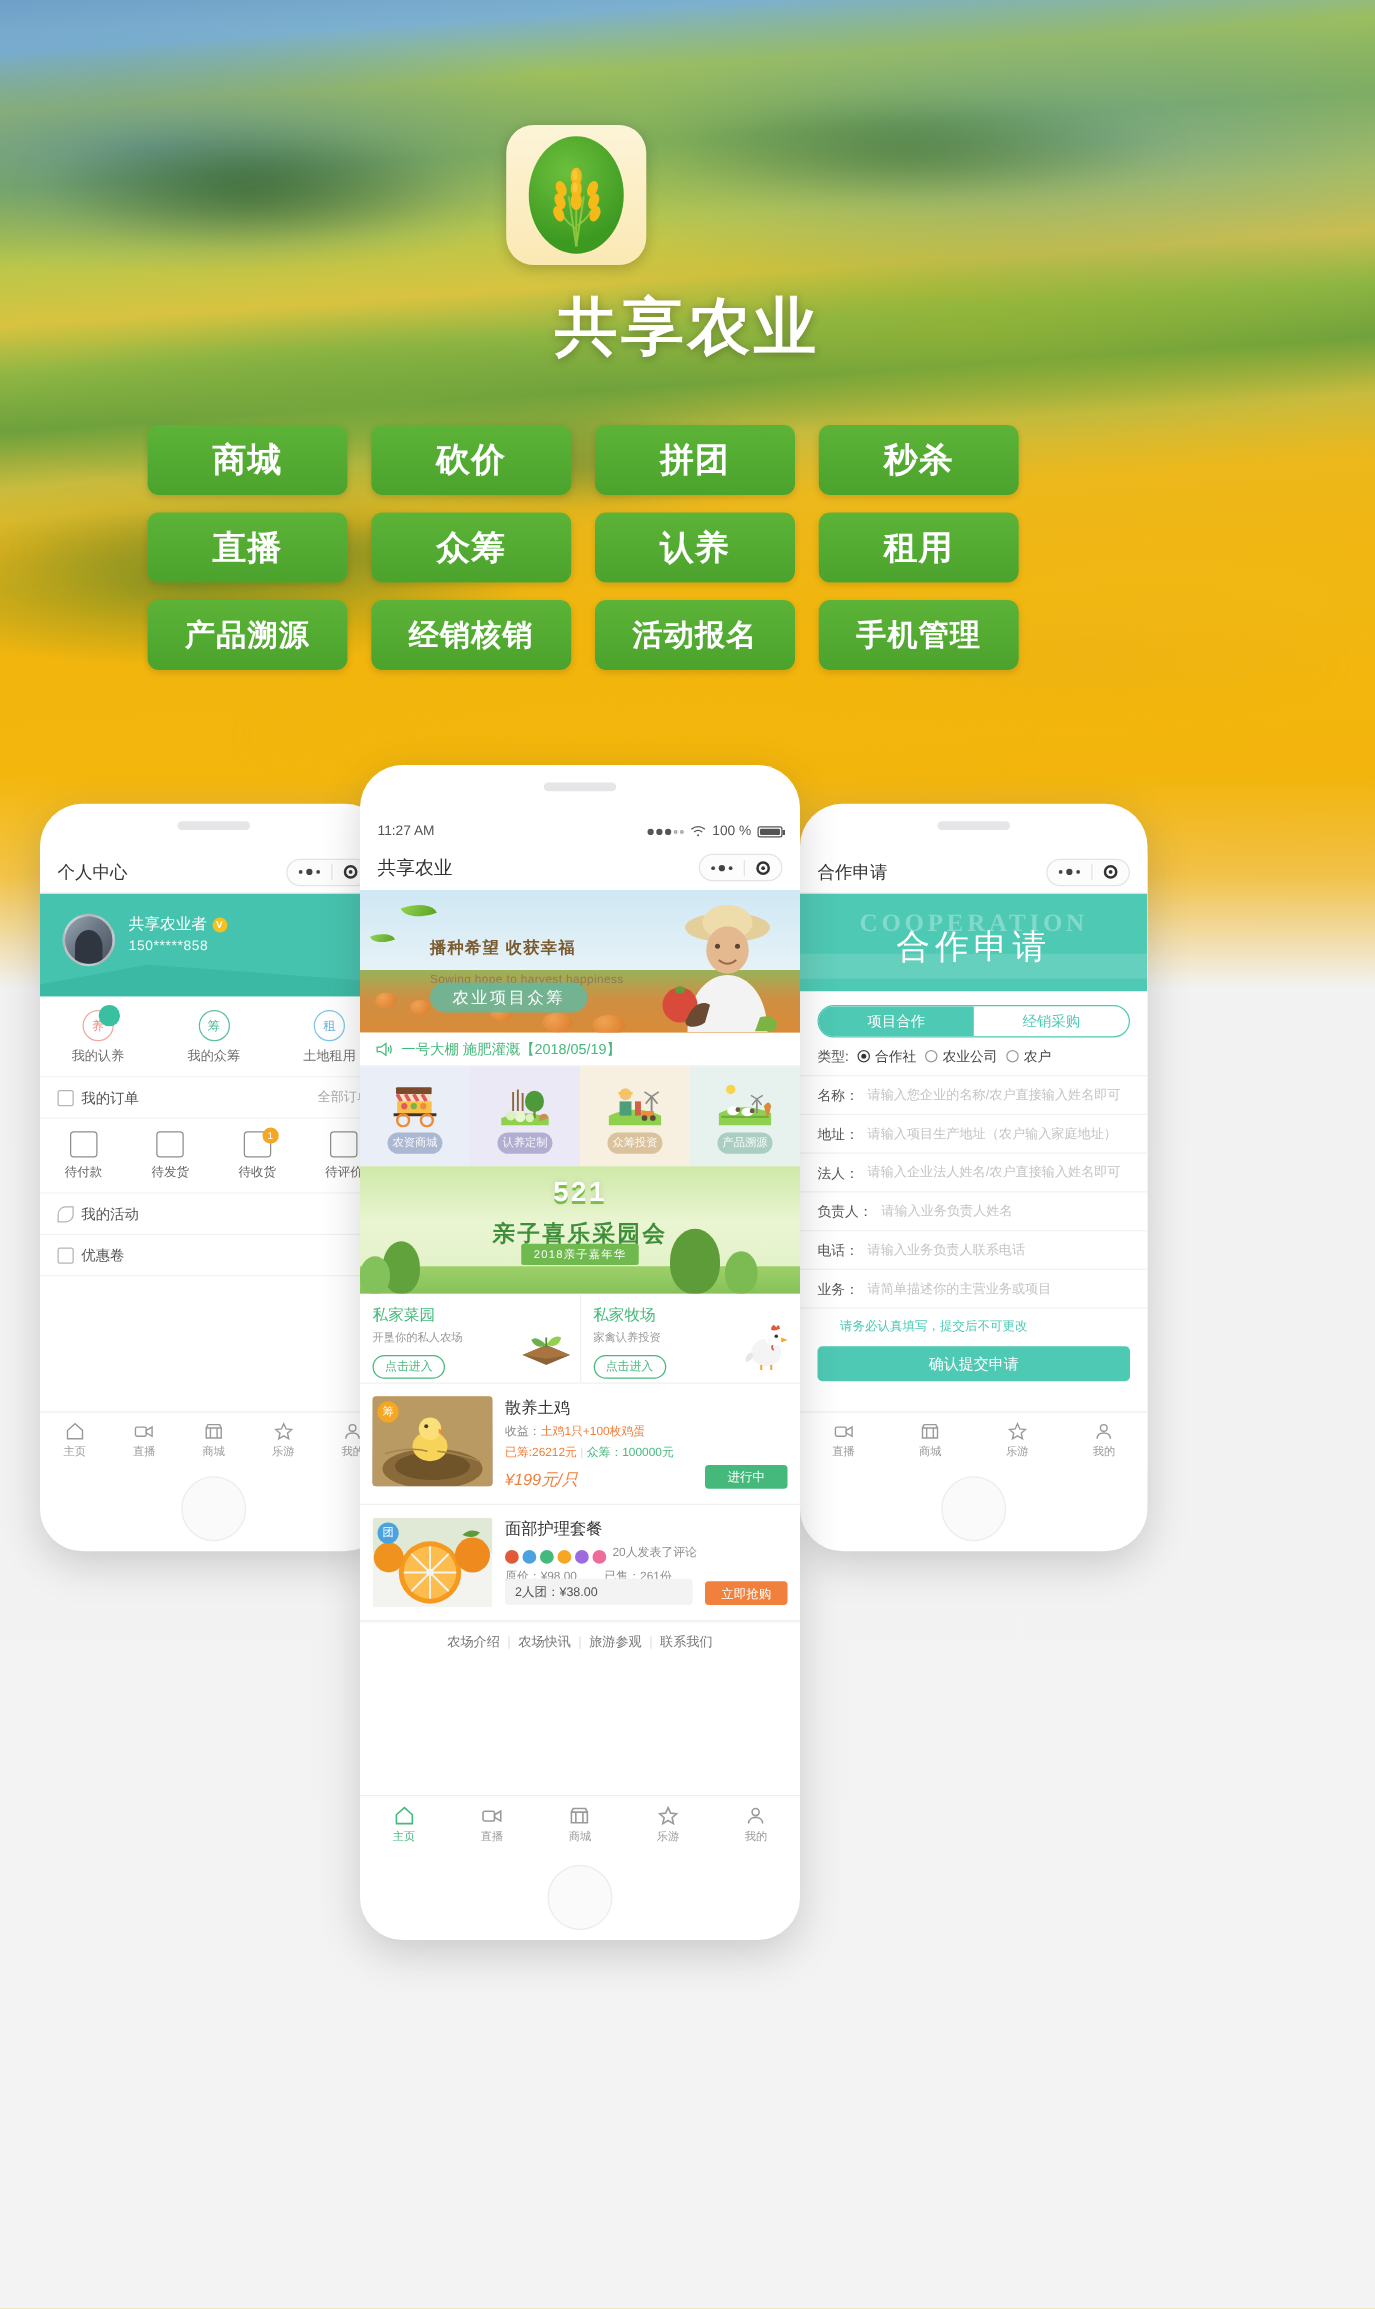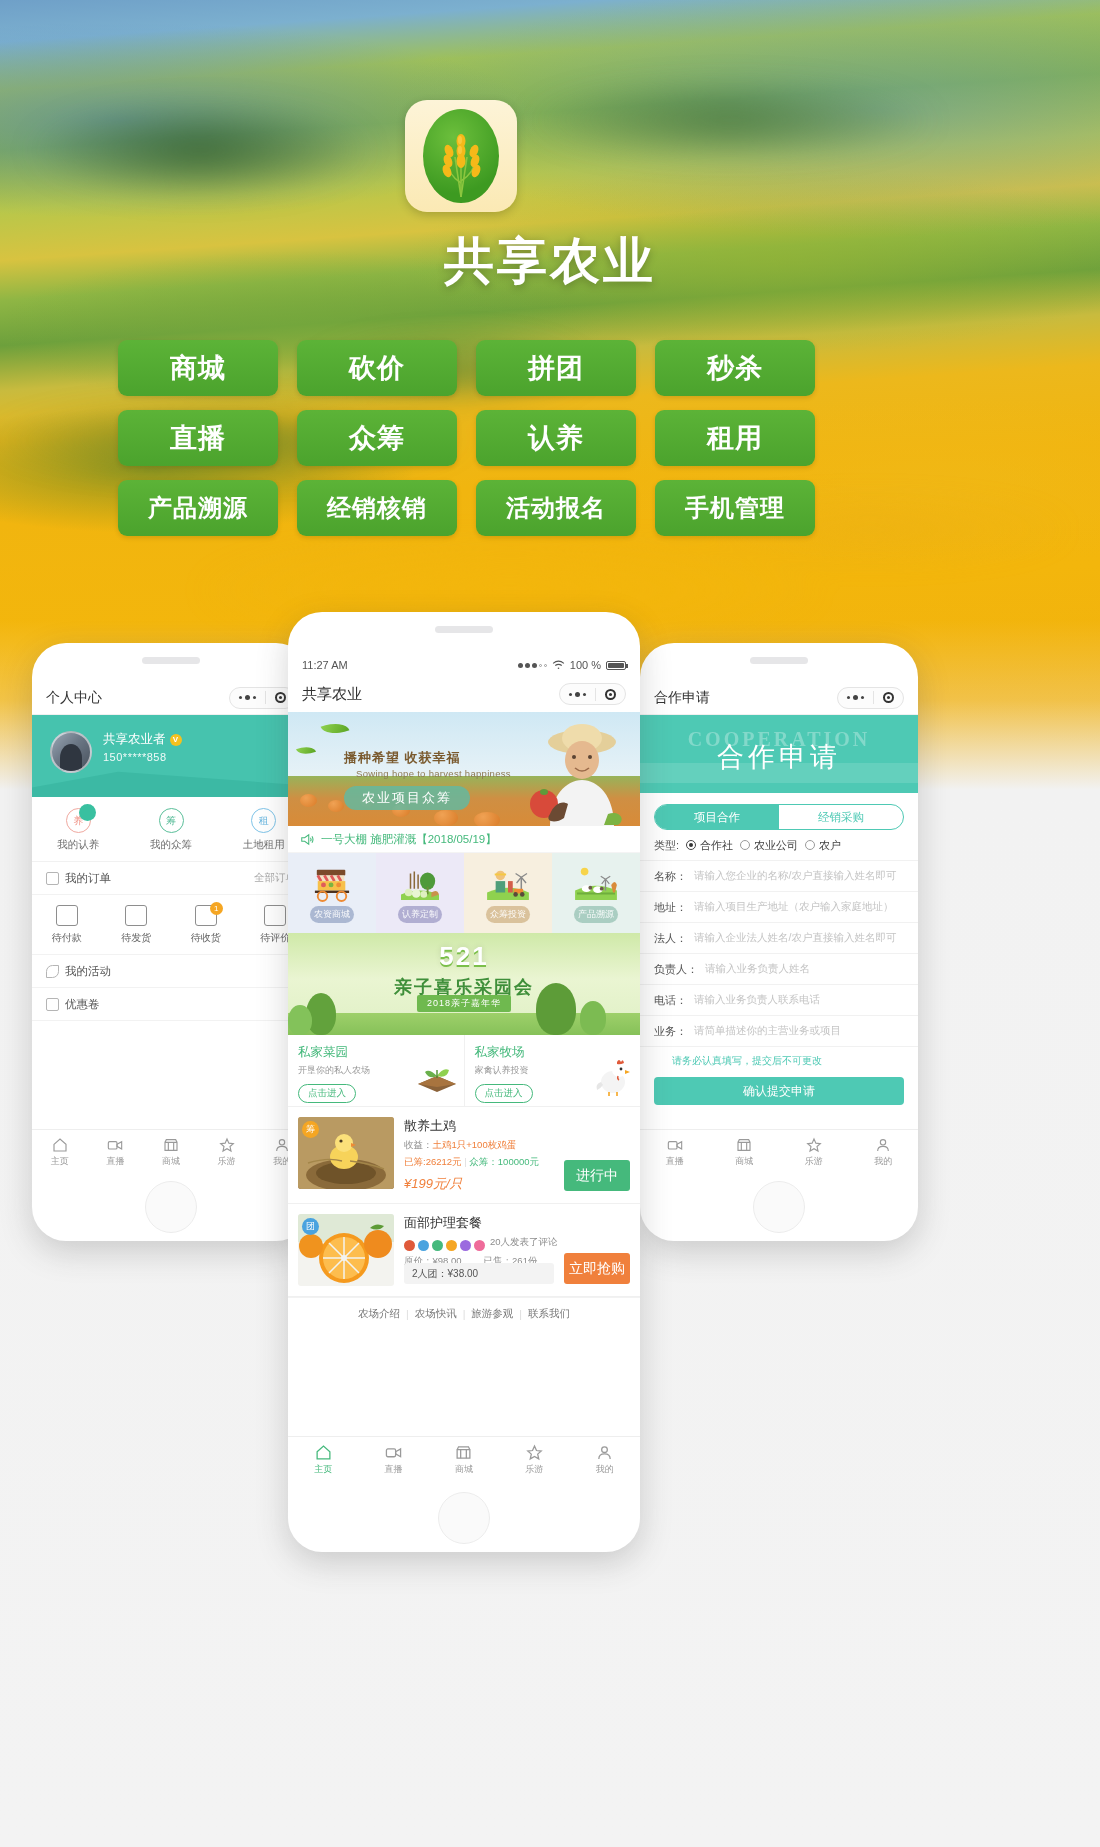--- a/index.html
+++ b/index.html
@@ -248,21 +248,21 @@
     background: linear-gradient(170deg, #cfe9f5 0%, #dff0f7 38%, #e8efd9 55%, #e3a45e 75%, #d8893f 100%);
   }
   .banner .sky { position:absolute; left:0; right:0; top:0; height:62%;
       background: linear-gradient(#cfe8f4, #e9f3f7); }
   .banner .field { position:absolute; left:0; right:0; bottom:0; height:44%;
       background: linear-gradient(#97b35a, #cf8f43 45%, #d88b38); }
   .banner .pump { position:absolute; border-radius:50%; background: radial-gradient(circle at 35% 30%, #f0a254, #d97b27);}
   .banner .leaf { position:absolute; width:26px;height:13px;border-radius: 0 100% 0 100%;
       background: linear-gradient(135deg,#8fd14f,#5ba524); transform: rotate(-20deg); }
   .banner .txt1 { position:absolute; left:56px; top:37px; font-size:13px; color:#7a5a2e; font-weight:bold; letter-spacing:1px;}
-  .banner .txt2 { position:absolute; left:56px; top:56px; font-size:9.5px; color:#8e7a55; letter-spacing:.3px;margin-left:12px;}
+  .banner .txt2 { position:absolute; left:56px; top:66px; font-size:9.5px; color:#8e7a55; letter-spacing:.3px;}
   .banner .cta {
     position:absolute; left:56px; top:74px; width:126px; height:24px; border-radius:12px;
     background: rgba(96,186,162,.82); color:#fff; font-size:13px; letter-spacing:2px;
     display:flex; align-items:center; justify-content:center;
   }
   .banner .farmer {
     position:absolute; right:4px; top:6px; width:116px; height:108px;
   }
   .ticker {
     height: 27px; display:flex; align-items:center; gap:7px; padding: 0 12px;
@@ -271,21 +271,21 @@
   .cat4 { display: flex; height: 80px; }
   .cat4 .c { flex:1; display:flex; flex-direction:column; align-items:center; justify-content:center; gap:4px; position:relative;}
   .cat4 .c .pill { padding: 2px 4px; border-radius: 9px; font-size:9px; color:rgba(255,255,255,.92); }
   .cat4 .c .art { width:46px; height:38px; }
 
   .promo521 {
     height: 102px; position: relative; overflow: hidden;
     background: linear-gradient(#cfe9a8, #eaf5d2 45%, #dff0c4);
   }
   .promo521 .big { position:absolute; left:0; right:0; top:8px; text-align:center;
-     font-size:26px; font-weight:bold; color:#fff; letter-spacing:2px;
+     font-size:22px; font-weight:bold; color:#fff; letter-spacing:2px;
      text-shadow: 0 2px 0 #7bbf4a, 0 0 6px rgba(0,0,0,.12); }
   .promo521 .l2 { position:absolute; left:0; right:0; top:42px; text-align:center;
      font-size:18px; font-weight:bold; color:#3f8f3a; letter-spacing:2px; }
   .promo521 .l3w { position:absolute; left:50%; transform:translateX(-50%); top:62px;
      background:#6fb94f; color:#fff; font-size:9px; padding:2px 10px; border-radius:2px; letter-spacing:1px;}
   .promo521 .tree { position:absolute; bottom:0; border-radius:50% 50% 45% 45%; background:#7cbb52; }
   .promo521 .ground { position:absolute; left:0; right:0; bottom:0; height:22px; background:linear-gradient(#9ed06a,#86c159);}
 
   .two-card { display:flex; height: 72px; border-bottom: 1px solid #f0f0f0; }
   .two-card .tc { flex:1; padding: 9px 10px; position: relative; }
@@ -307,22 +307,22 @@
     background:#f5a623; color:#fff; font-size:9px; display:flex;align-items:center;justify-content:center;
   }
   .prod .tag.blue { background:#4aa3df; }
   .prod .info { flex:1; min-width:0; }
   .prod .title { font-size: 13px; color: #333; }
   .prod .line { font-size: 9.5px; color: #8d8d8d; margin-top: 4px; }
   .prod .line .em { color: #f0803c; }
   .prod .line .em2 { color: #45b97c; }
   .prod .price { font-size: 13px; color: #f0803c; margin-top: 6px; font-style: italic; }
   .prod .btn-go {
-    position: absolute; right: 10px; bottom: 12px; width: 66px; height: 31px; border-radius: 3px;
-    background: #45b97c; color: #fff; font-size: 14px; display:flex;align-items:center;justify-content:center;font-family:Liberation Serif, serif;
+    position: absolute; right: 10px; bottom: 12px; width: 66px; height: 19px; border-radius: 3px;
+    background: #45b97c; color: #fff; font-size: 10px; display:flex;align-items:center;justify-content:center;font-family:Liberation Serif, serif;
   }
   .prod .btn-go.grp { background: #f0803c; }
   .prod .grpbar {
     position:absolute; left:116px; right: 86px; bottom: 12px; height: 21px; background:#f3f3f3;
     font-size:10px; color:#555; display:flex; align-items:center; padding-left: 8px; border-radius:3px;
   }
   .avrow { display:flex; gap:3px; margin-top:4px; }
   .avrow i { width:11px;height:11px;border-radius:50%;display:block; }
 
   .footlinks {

